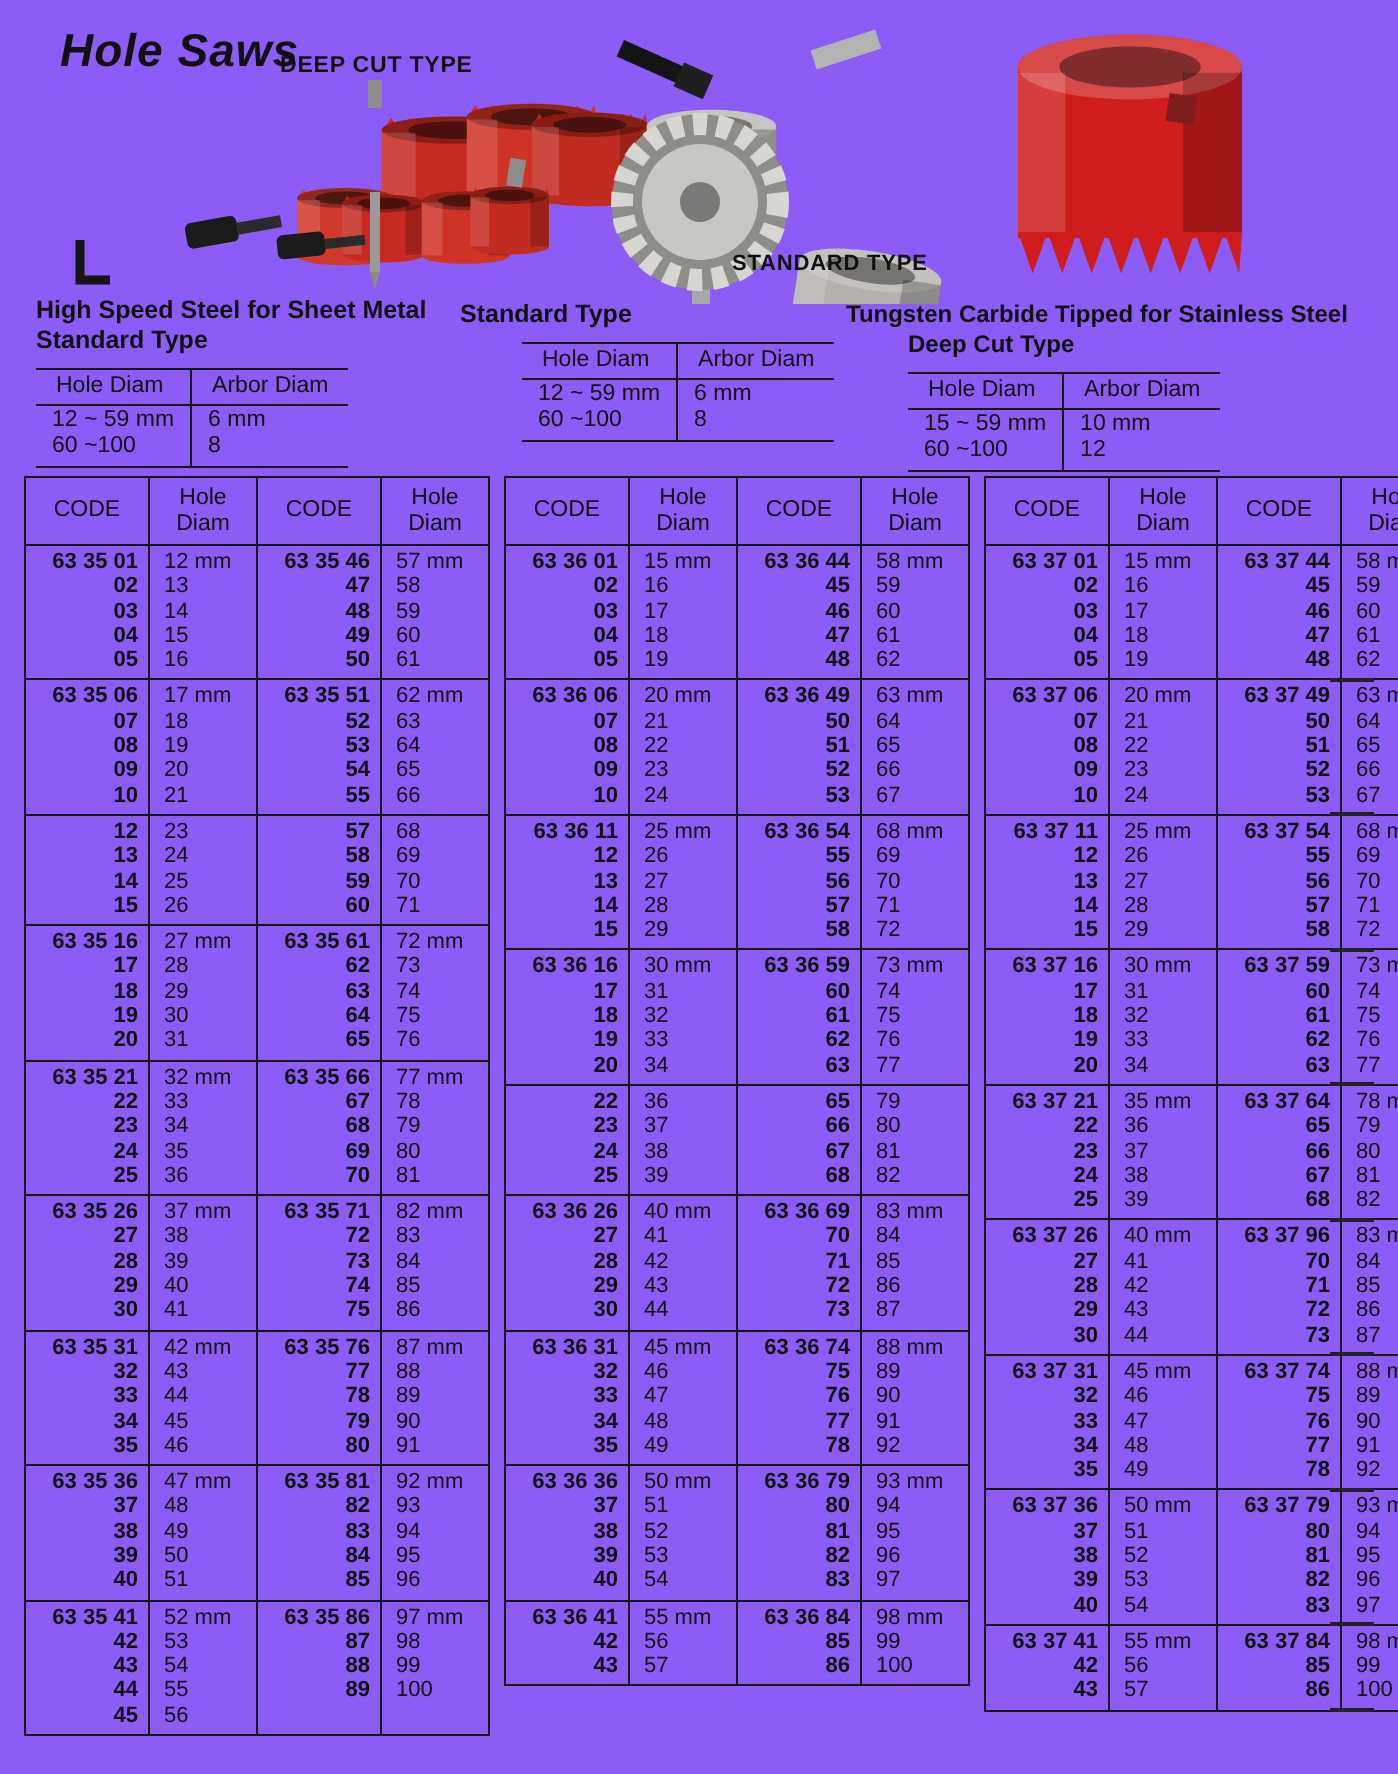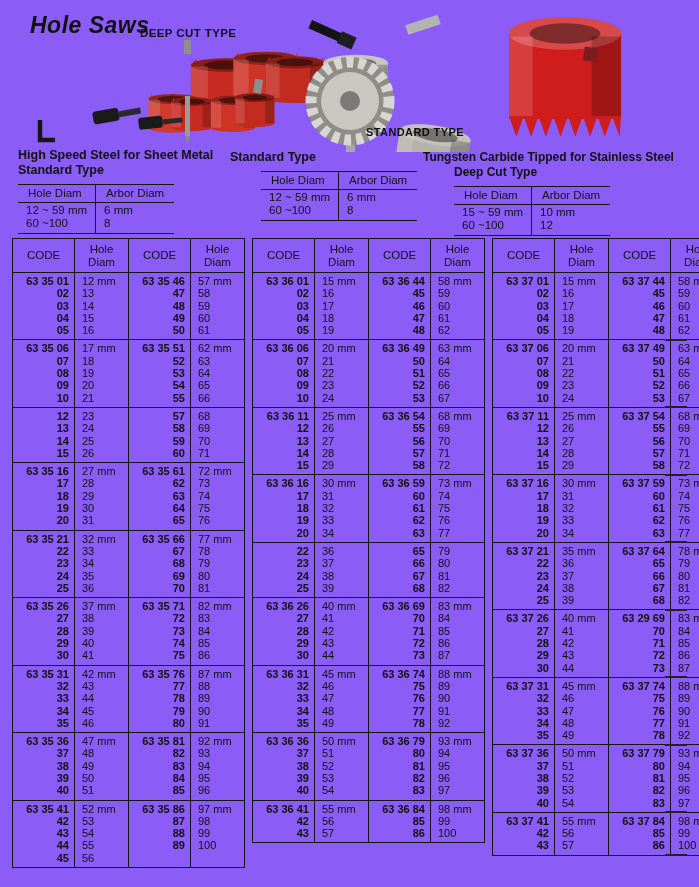--- a/index.html
+++ b/index.html
@@ -965,21 +965,21 @@
             <td class="code">25</td>
             <td class="diam">39</td>
             <td class="code">68</td>
             <td class="diam">82</td>
           </tr>
         </tbody>
         <tbody>
           <tr>
             <td class="code">63 37 26</td>
             <td class="diam">40 mm</td>
-            <td class="code">63 29 69</td>
+            <td class="code">63 37 96</td>
             <td class="diam">83 mm</td>
           </tr>
           <tr>
             <td class="code">27</td>
             <td class="diam">41</td>
             <td class="code">70</td>
             <td class="diam">84</td>
           </tr>
           <tr>
             <td class="code">28</td>

